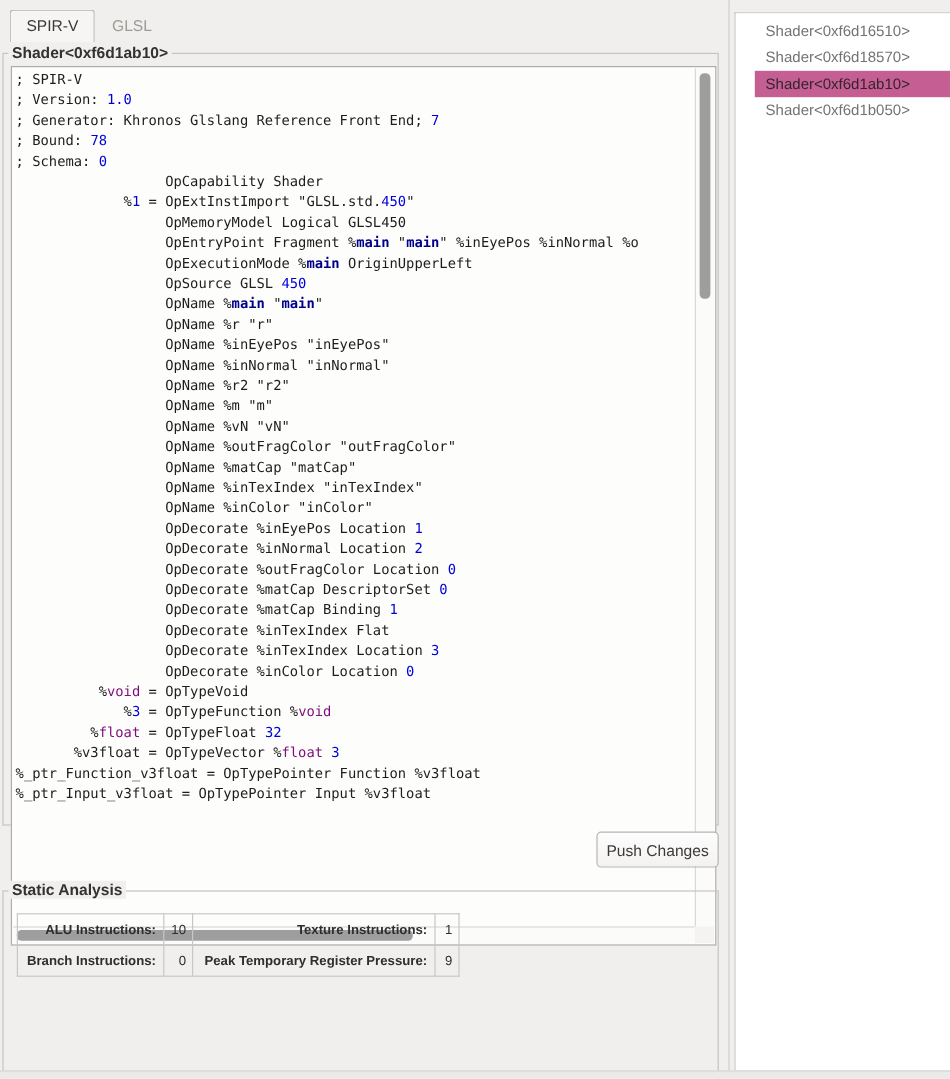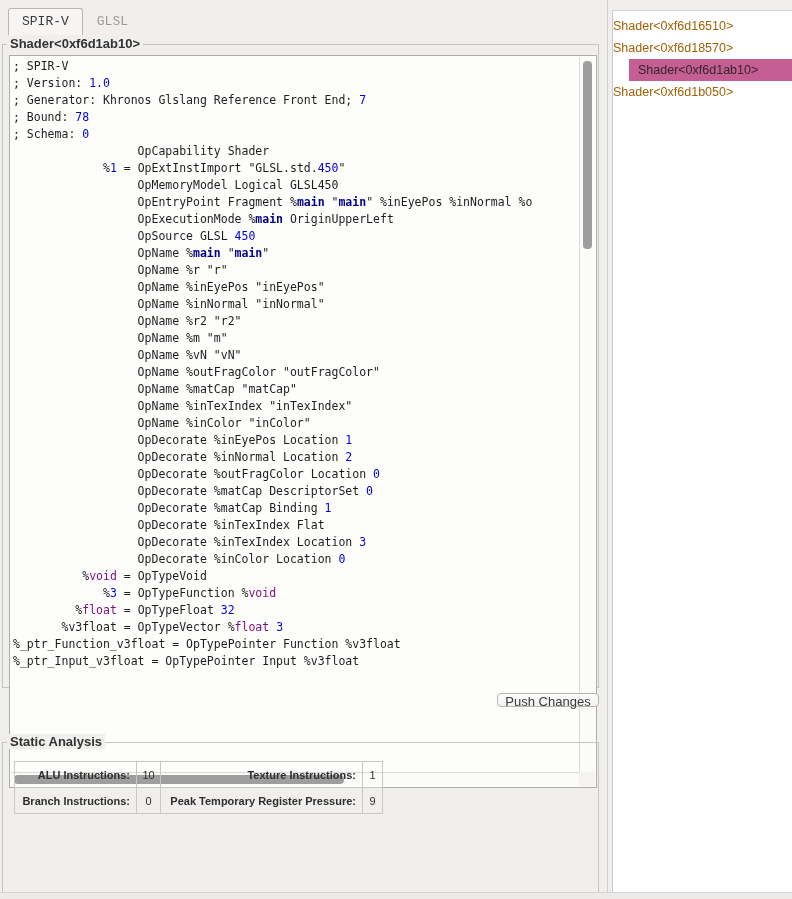--- a/index.html
+++ b/index.html
@@ -11,21 +11,21 @@
     color:#3a3a3a;
     overflow:hidden;
   }
 
   
   .left-panel { position:absolute; left:0; top:0; width:608px; height:899px; }
 
   .tabbar { position:absolute; left:8px; top:8px; height:27px; display:flex; align-items:stretch; }
   .tab {
     padding:0 13px; font-size:13px; line-height:26px; color:#9d9a96;
-    border:1px solid transparent; border-bottom:none; cursor:default;font-family:Liberation Mono, monospace;
+    border:1px solid transparent; border-bottom:none; cursor:default;
   }
   .tab.active {
     background:#f6f5f4; color:#3a3a3a;
     border-color:#b9b6b3; border-radius:3px 3px 0 0;
   }
 
   .groupbox { position:absolute; border:1px solid #c6c4c1; }
   .groupbox > .group-title {
     position:absolute; top:-9px; left:4px;
     background:#f0efed; padding:0 3px;
@@ -64,57 +64,57 @@
     background:#fbfbfa; border-top:1px solid #dbd9d7;
   }
   .hscrollbar .thumb {
     position:absolute; left:3px; top:2px; width:330px; height:9px;
     background:#9e9e9e; border-radius:4px;
   }
   .scroll-corner { position:absolute; right:1px; bottom:1px; width:16px; height:14px; background:#f4f3f1; }
 
   
   .push-btn {
-    position:absolute; left:497px; top:693px; width:102px; height:14px;
+    position:absolute; left:497px; top:693px; width:102px; height:30px;
     background:linear-gradient(#fdfdfd,#f3f2f0);
     border:1px solid #b7b5b2; border-radius:4px;
     font-family:"Liberation Sans", sans-serif;
     font-size:13px; color:#3b3b3b; cursor:default;
   }
 
   
   .stats-table {
     position:absolute; left:11px; top:18px;
     border-collapse:collapse; font-size:11px;padding-left:12px;
   }
   .stats-table td {
     border:1px solid #c9c7c5; height:26px; white-space:nowrap;
   }
   .stats-table td.lbl { font-weight:bold; text-align:right; padding:0 6px; color:#2e2e2e; width:122px; }
   .stats-table td.lbl.wide { width:202px; }
-  .stats-table td.val { text-align:center; padding:0 5px; color:#2e2e2e; width:24px; }
+  .stats-table td.val { text-align:right; padding:0 5px; color:#2e2e2e; width:24px; }
   .stats-table td.val.narrow { width:20px; }
 
   
   .splitter { position:absolute; left:607px; top:0; width:1px; height:892px; background:#d2d0cd; }
 
   
   .right-panel {
     position:absolute; left:612px; top:10px; width:180px; height:882px;
     background:#ffffff; border-left:1px solid #ccc9c7; border-top:1px solid #d5d3d1;
   }
   .list-header {
     height:28px; background:#f3f2f0; border-bottom:1px solid #d0cecb;
     font-size:12.5px; font-weight:bold; color:#4a4a4a;
     line-height:27px; padding-left:17px;
   }
   .shader-list { padding-top:4px; }
   .list-row {
-    height:22px; line-height:22px; 
-    font-size:12.5px; color:#a16207; white-space:nowrap; cursor:default;
+    height:22px; line-height:22px; padding-left:25px;
+    font-size:12.5px; color:#737373; white-space:nowrap; cursor:default;
   }
   .list-row.selected {
     margin-left:16px; padding-left:9px;
     background:#c55e93; color:#33252c;
   }
 
   
   .footer-strip {
     position:absolute; left:0; top:892px; width:792px; height:7px;
     background:#eceae8; border-top:1px solid #d7d5d3;

